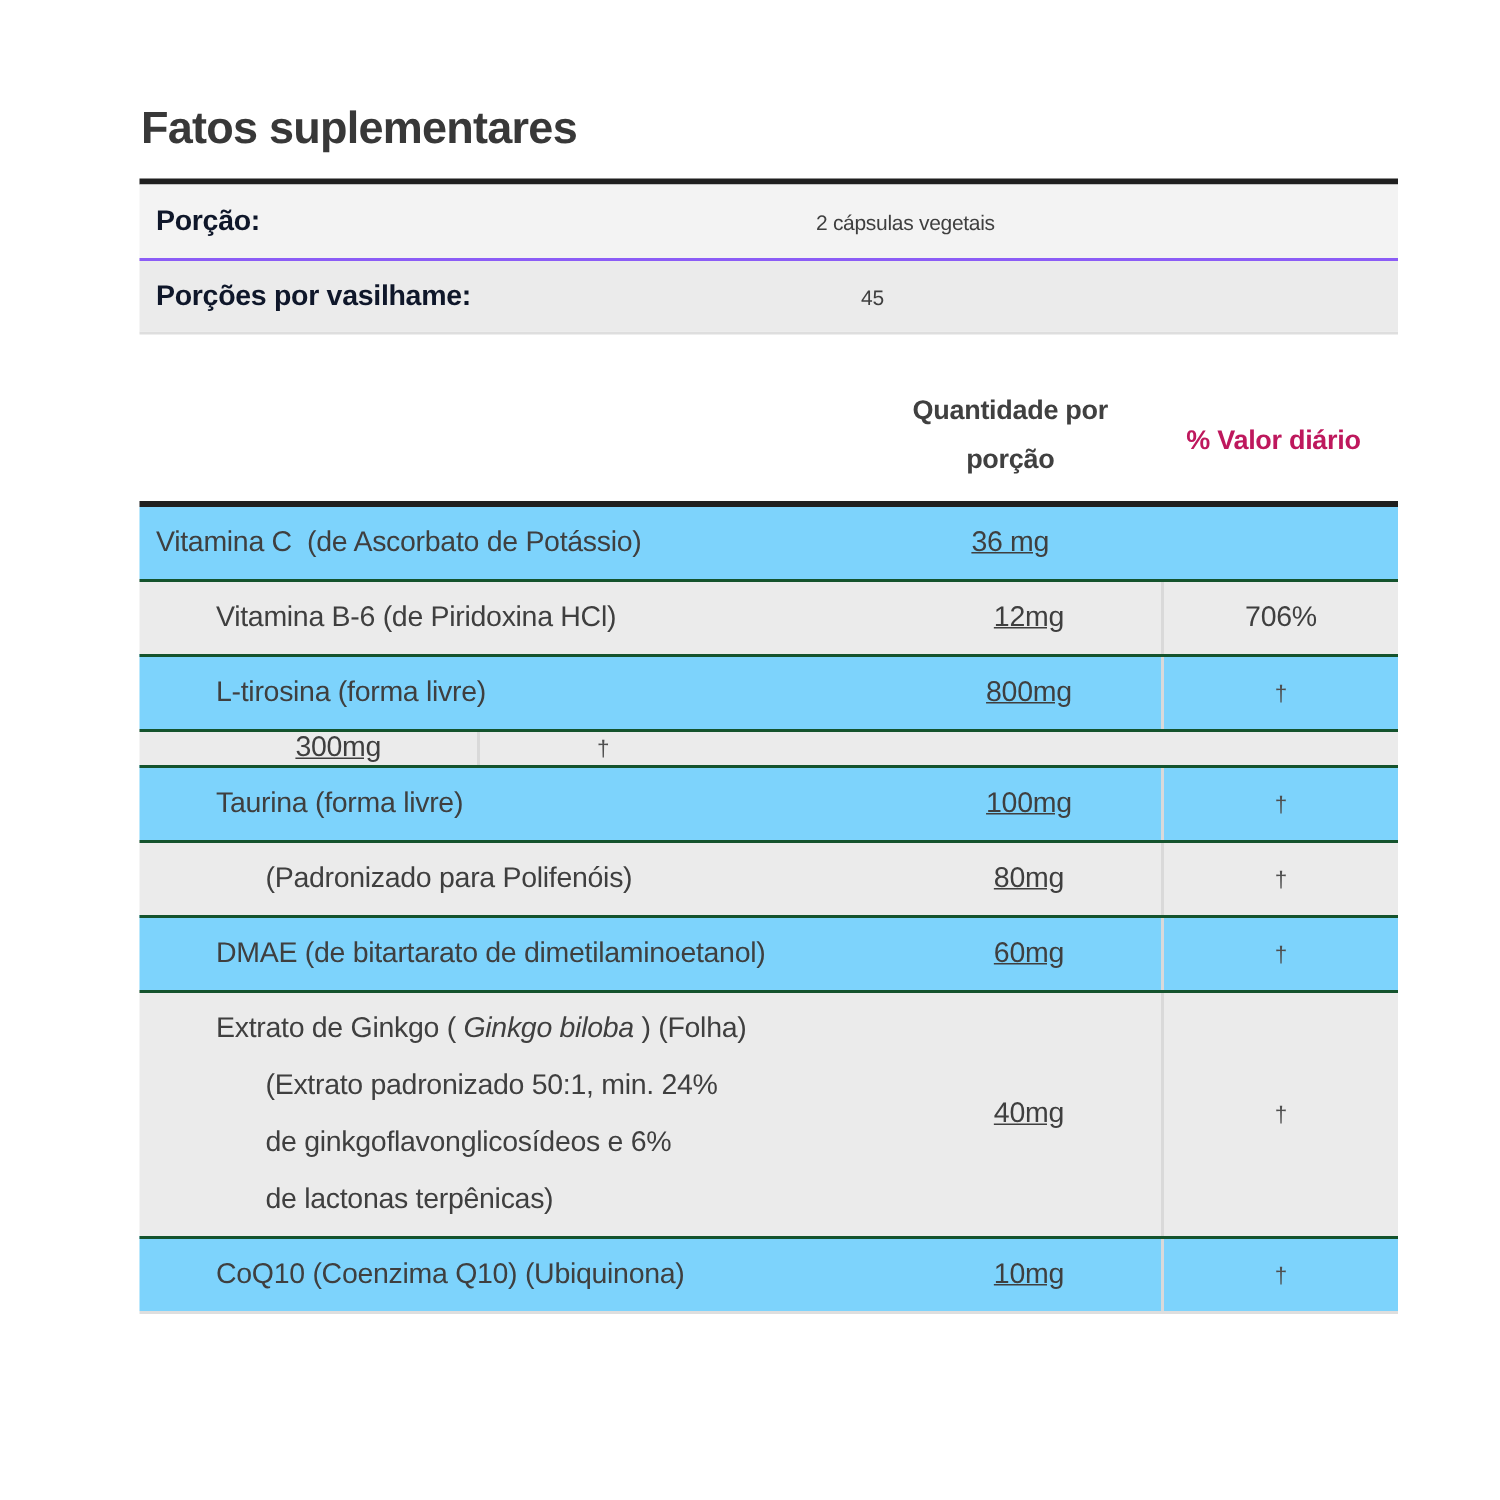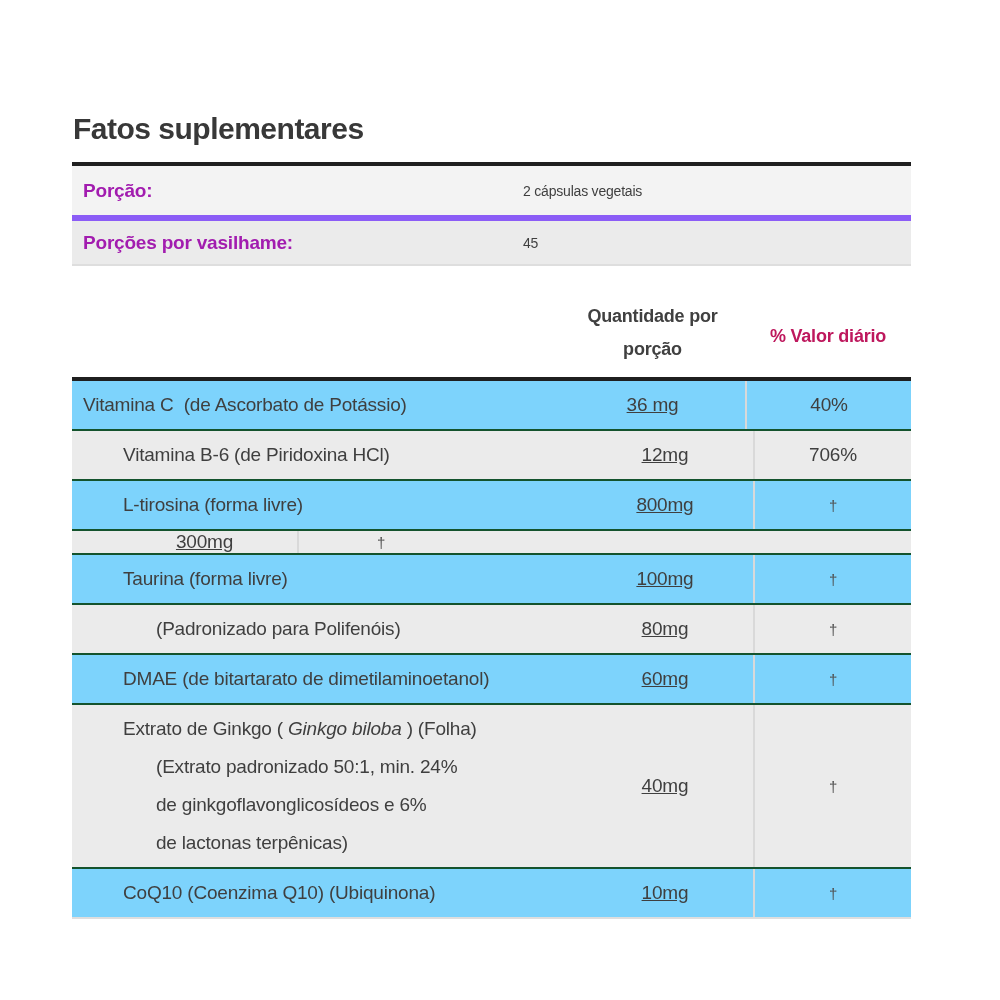--- a/index.html
+++ b/index.html
@@ -7,24 +7,23 @@
     padding: 0;
     background: #ffffff;
     width: 1000px;
     height: 1000px;
     font-family: "Liberation Sans", "DejaVu Sans", sans-serif;
     color: #3f3f3f;
     -webkit-font-smoothing: antialiased;
   }
   .wrap {
     position: absolute;
-    left: 72px;
+    left: 93px;
     top: 68px;
     width: 839px;
-    margin-top: 43px;
   }
   .page-title {
     font-size: 30px;
     font-weight: bold;
     color: #383838;
     letter-spacing: -0.5px;
     margin: 0 0 15px 1px;
     line-height: 36px;
   }
   .bar {
@@ -34,28 +33,28 @@
   
   .serving-table { border-bottom: 2px solid #dedede; }
   .srow {
     display: flex;
     align-items: center;
     height: 49px;
     box-sizing: border-box;
   }
   .srow.light { background: #f3f3f3; }
   .srow.dark  { background: #ebebeb; }
-  .srow + .srow { border-top: 6px solid #8b5cf6; }
+  .srow + .srow { border-top: 2px solid #8b5cf6; gap: 30px; }
   .s-label {
     font-weight: bold;
     font-size: 19px;
     padding-left: 11px;
     width: 451px;
     box-sizing: border-box;
-    color: #a21caf;
+    color: #0f172a;
     letter-spacing: -0.2px;
   }
   .s-value {
     font-size: 14px;
     letter-spacing: -0.2px;
   }
   
   .fheader {
     display: flex;
     align-items: flex-end;
@@ -162,21 +161,20 @@
   </div>
 
   <div class="bar"></div>
 
   <div class="facts-rows">
       <div class="frow light">
         <div class="cell-name">
           <div class="nline"><span>Vitamina C  (de Ascorbato de Potássio)</span></div>
         </div>
         <div class="cell-amount">36 mg</div>
-        <div class="cell-dv">40%</div>
       </div>
       <div class="frow dark">
         <div class="cell-name">
           <div class="nline"><span>Vitamina B-6 (de Piridoxina HCl)</span></div>
         </div>
         <div class="cell-amount">12mg</div>
         <div class="cell-dv">706%</div>
       </div>
       <div class="frow light">
         <div class="cell-name">

